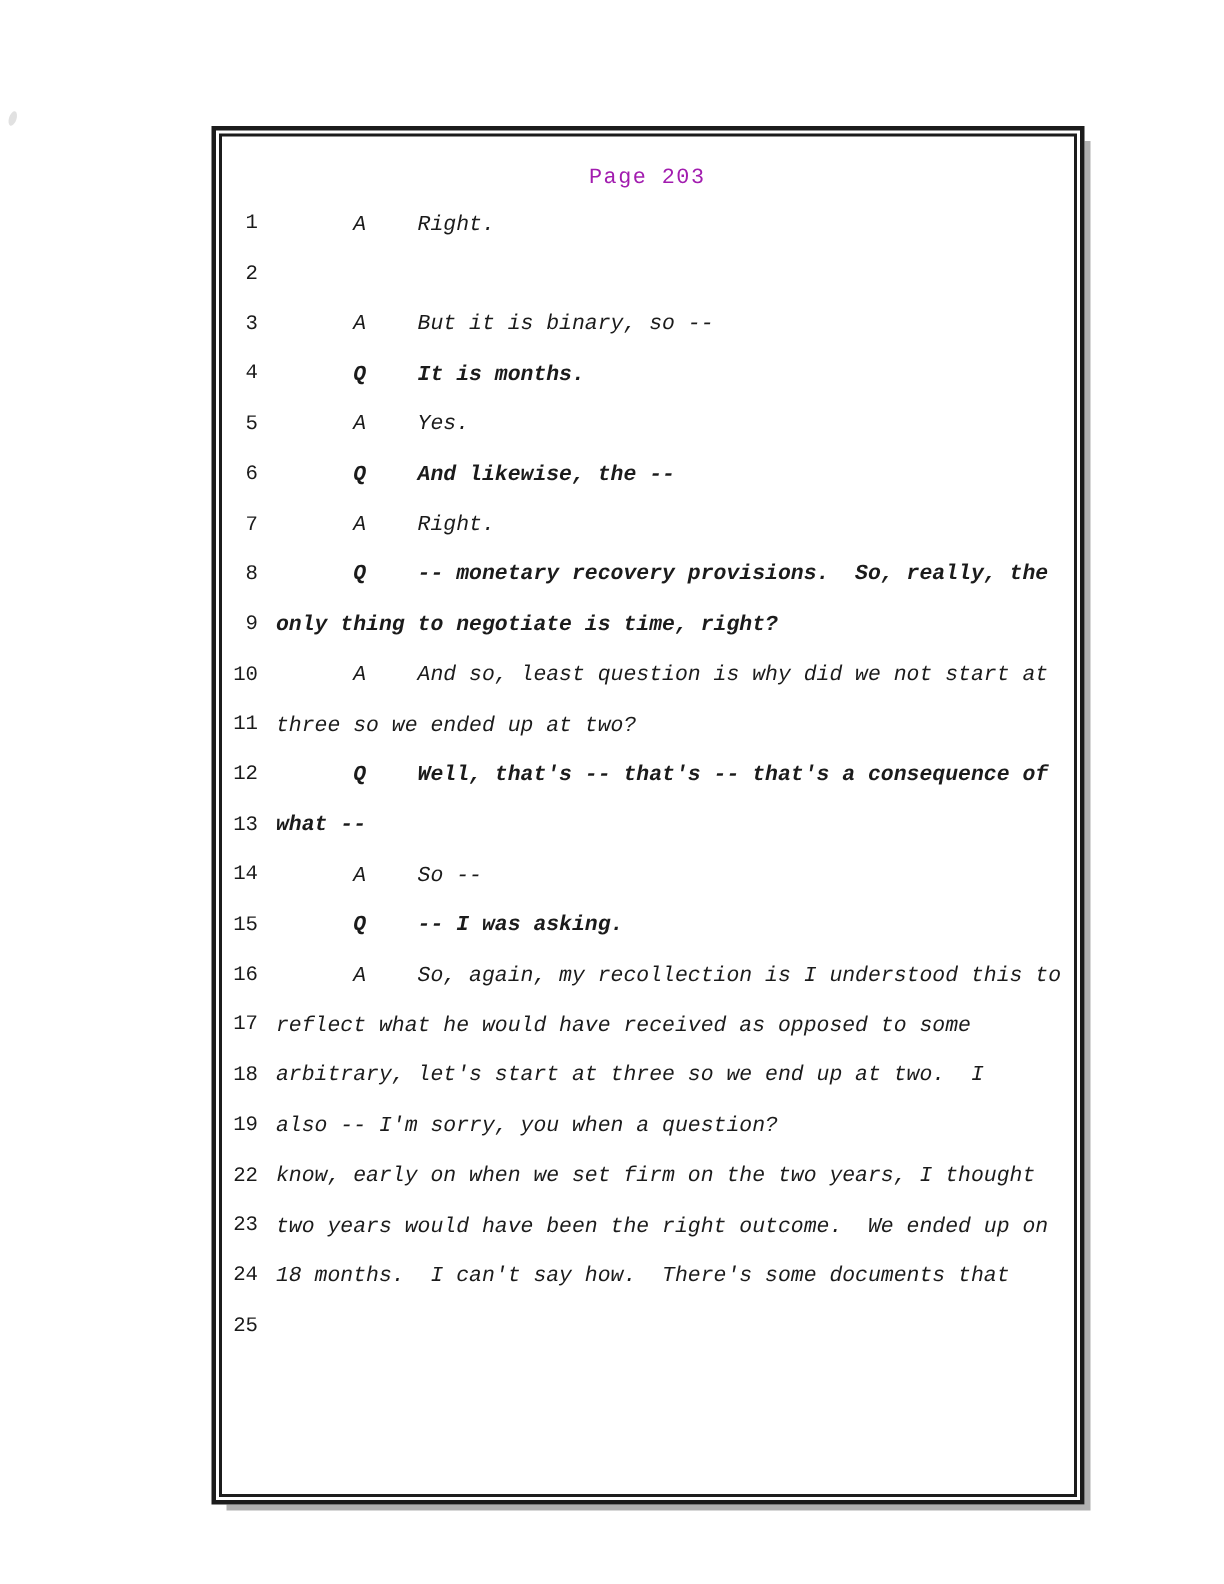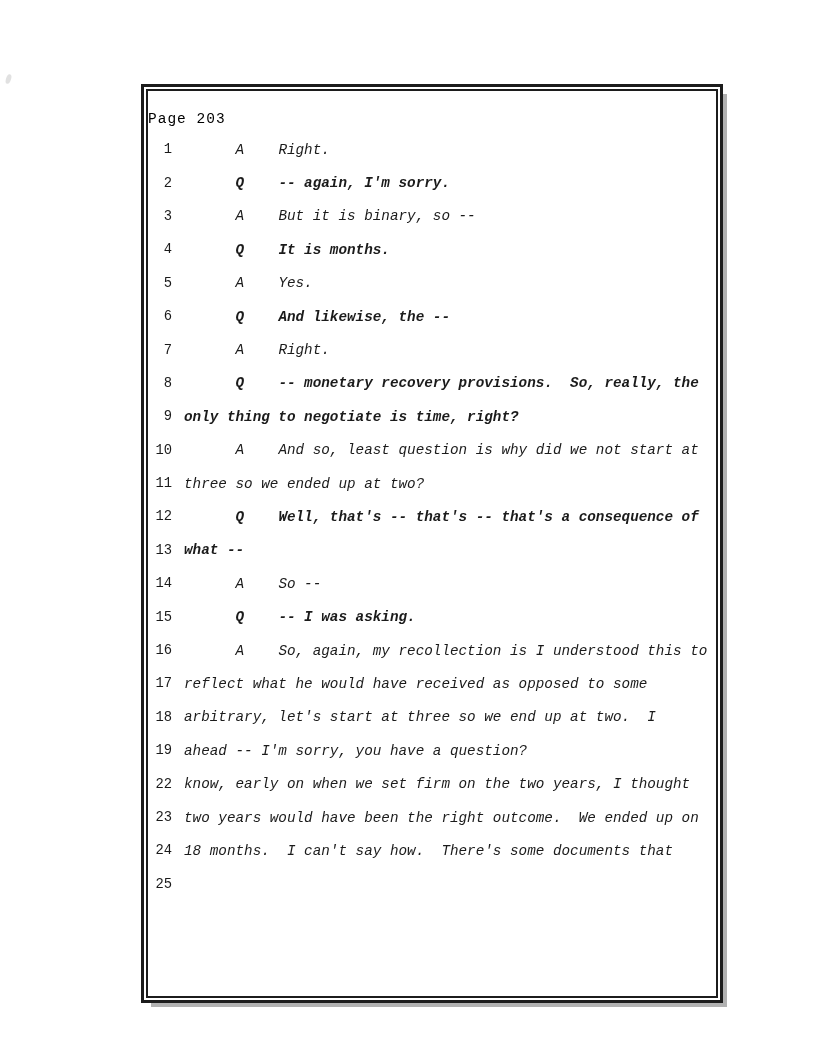--- a/index.html
+++ b/index.html
@@ -37,25 +37,25 @@
     box-shadow: 7px 7px 0 -3px #b1b1b1;
   }
   .page-inner {
     position: absolute;
     inset: 2px;
     border: 2px solid #1c1c1c;
     overflow: hidden;
   }
   .page-header {
     margin-top: 20px;
-    text-align: left;
+    text-align: center;
     padding-right: 1px;
     font-size: 14.5px;
     line-height: 16px;
-    color: #000000;
+    color: #a21caf;
     letter-spacing: 1px;
   }
   .transcript {
     margin-top: 6px;
   }
   .line {
     height: 33.4px;
     display: flex;
     align-items: center;
     font-size: 14.3px;
@@ -96,21 +96,20 @@
 <div class="page-box">
   <div class="page-inner">
     <div class="page-header">Page 203</div>
     <div class="transcript" id="transcript">
         <div class="line">
           <span class="num">1</span>
           <span class="content"><span class="speaker">A</span><span class="utter">Right.</span></span>
         </div>
         <div class="line bold">
           <span class="num">2</span>
-          <span class="content"><span class="speaker">Q</span><span class="utter">-- again, I'm sorry.</span></span>
         </div>
         <div class="line">
           <span class="num">3</span>
           <span class="content"><span class="speaker">A</span><span class="utter">But it is binary, so --</span></span>
         </div>
         <div class="line bold">
           <span class="num">4</span>
           <span class="content"><span class="speaker">Q</span><span class="utter">It is months.</span></span>
         </div>
         <div class="line">
@@ -164,21 +163,21 @@
         <div class="line">
           <span class="num">17</span>
           <span class="content"><span class="utter cont">reflect what he would have received as opposed to some</span></span>
         </div>
         <div class="line">
           <span class="num">18</span>
           <span class="content"><span class="utter cont">arbitrary, let's start at three so we end up at two.  I</span></span>
         </div>
         <div class="line">
           <span class="num">19</span>
-          <span class="content"><span class="utter cont">ahead -- I'm sorry, you have a question?</span></span>
+          <span class="content"><span class="utter cont">also -- I'm sorry, you when a question?</span></span>
         </div>
         <div class="line">
           <span class="num">22</span>
           <span class="content"><span class="utter cont">know, early on when we set firm on the two years, I thought</span></span>
         </div>
         <div class="line">
           <span class="num">23</span>
           <span class="content"><span class="utter cont">two years would have been the right outcome.  We ended up on</span></span>
         </div>
         <div class="line">

